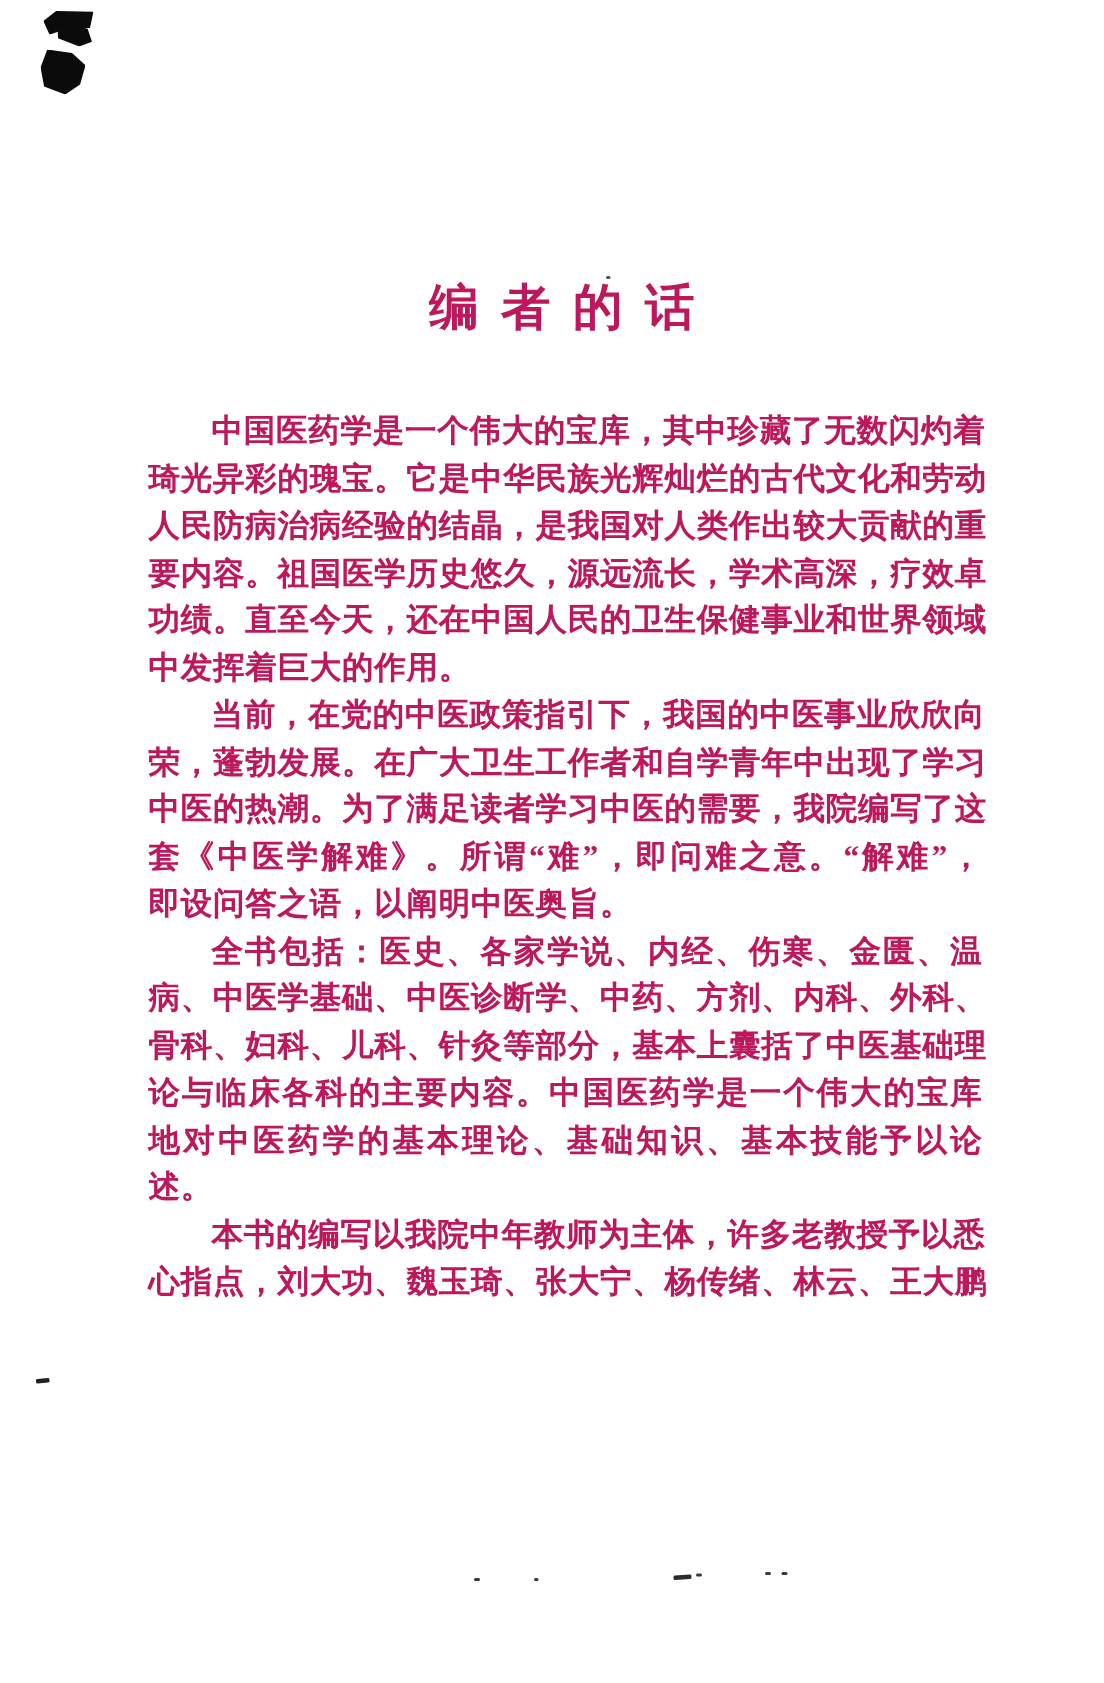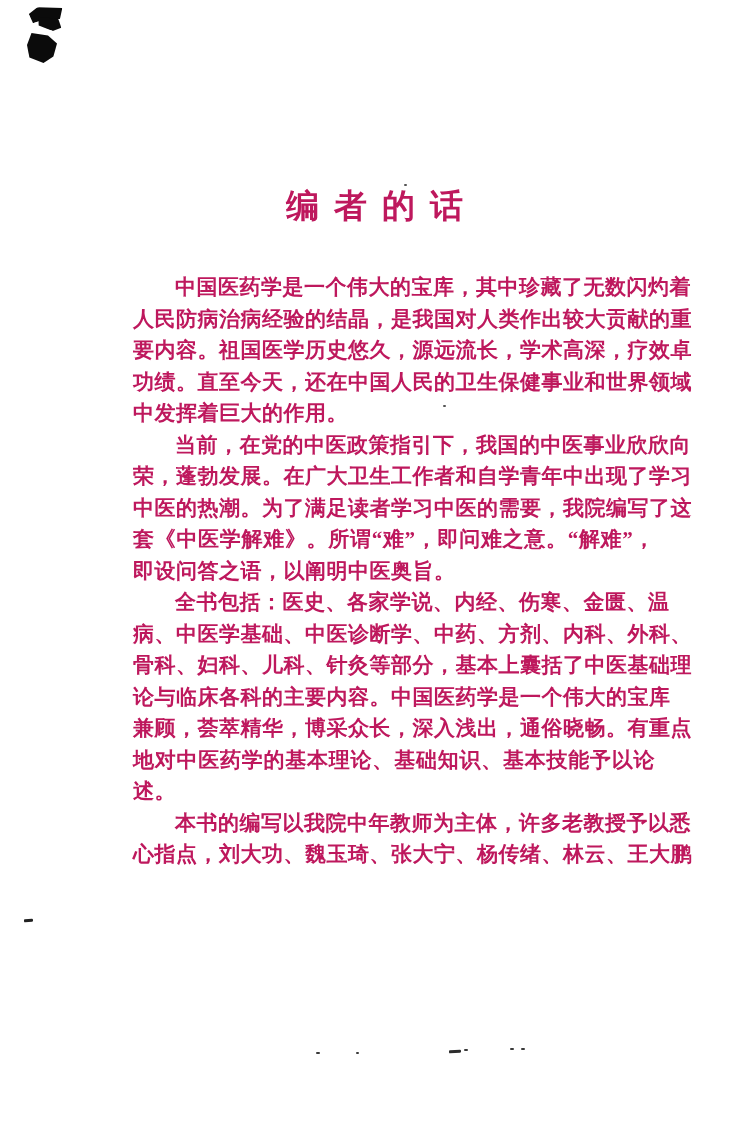--- a/index.html
+++ b/index.html
@@ -33,21 +33,20 @@
     font-weight:bold;
   }
   .line{
     height:31.5px;
     line-height:31.5px;
     text-align:justify;
     text-align-last:justify;
     text-justify:inter-character;
     white-space:nowrap;
     letter-spacing:0.5px;
-    margin-left:34px;
   }
   .line.indent{padding-left:42px;}
   .line.endline{
     text-align-last:left;
     text-align:right;
   }
   
   .blot{position:absolute;background:#0b0b0b;}
   .blot-a{
     left:29px;top:6px;width:34px;height:15px;
@@ -80,34 +79,34 @@
 <div class="page">
 
   <div class="blot blot-a"></div>
   <div class="blot blot-b"></div>
   <div class="blot blot-c"></div>
 
   <h1 class="title">编者的话</h1>
 
   <div class="text-block">
       <div class="line indent">中国医药学是一个伟大的宝库，其中珍藏了无数闪灼着</div>
+      <div class="line">琦光异彩的瑰宝。它是中华民族光辉灿烂的古代文化和劳动</div>
       <div class="line">人民防病治病经验的结晶，是我国对人类作出较大贡献的重</div>
       <div class="line">要内容。祖国医学历史悠久，源远流长，学术高深，疗效卓</div>
       <div class="line">功绩。直至今天，还在中国人民的卫生保健事业和世界领域</div>
       <div class="line endline">中发挥着巨大的作用。</div>
       <div class="line indent">当前，在党的中医政策指引下，我国的中医事业欣欣向</div>
       <div class="line">荣，蓬勃发展。在广大卫生工作者和自学青年中出现了学习</div>
       <div class="line">中医的热潮。为了满足读者学习中医的需要，我院编写了这</div>
       <div class="line">套《中医学解难》。所谓“难”，即问难之意。“解难”，</div>
       <div class="line endline">即设问答之语，以阐明中医奥旨。</div>
       <div class="line indent">全书包括：医史、各家学说、内经、伤寒、金匮、温</div>
       <div class="line">病、中医学基础、中医诊断学、中药、方剂、内科、外科、</div>
       <div class="line">骨科、妇科、儿科、针灸等部分，基本上囊括了中医基础理</div>
       <div class="line">论与临床各科的主要内容。中国医药学是一个伟大的宝库</div>
-      <div class="line">兼顾，荟萃精华，博采众长，深入浅出，通俗晓畅。有重点</div>
       <div class="line">地对中医药学的基本理论、基础知识、基本技能予以论</div>
       <div class="line endline">述。</div>
       <div class="line indent">本书的编写以我院中年教师为主体，许多老教授予以悉</div>
       <div class="line">心指点，刘大功、魏玉琦、张大宁、杨传绪、林云、王大鹏</div>
     </div>
 
   <div class="speck speck-title"></div>
   <div class="speck speck-mid"></div>
   <div class="speck speck-dash"></div>
   <div class="speck speck-b1"></div>

